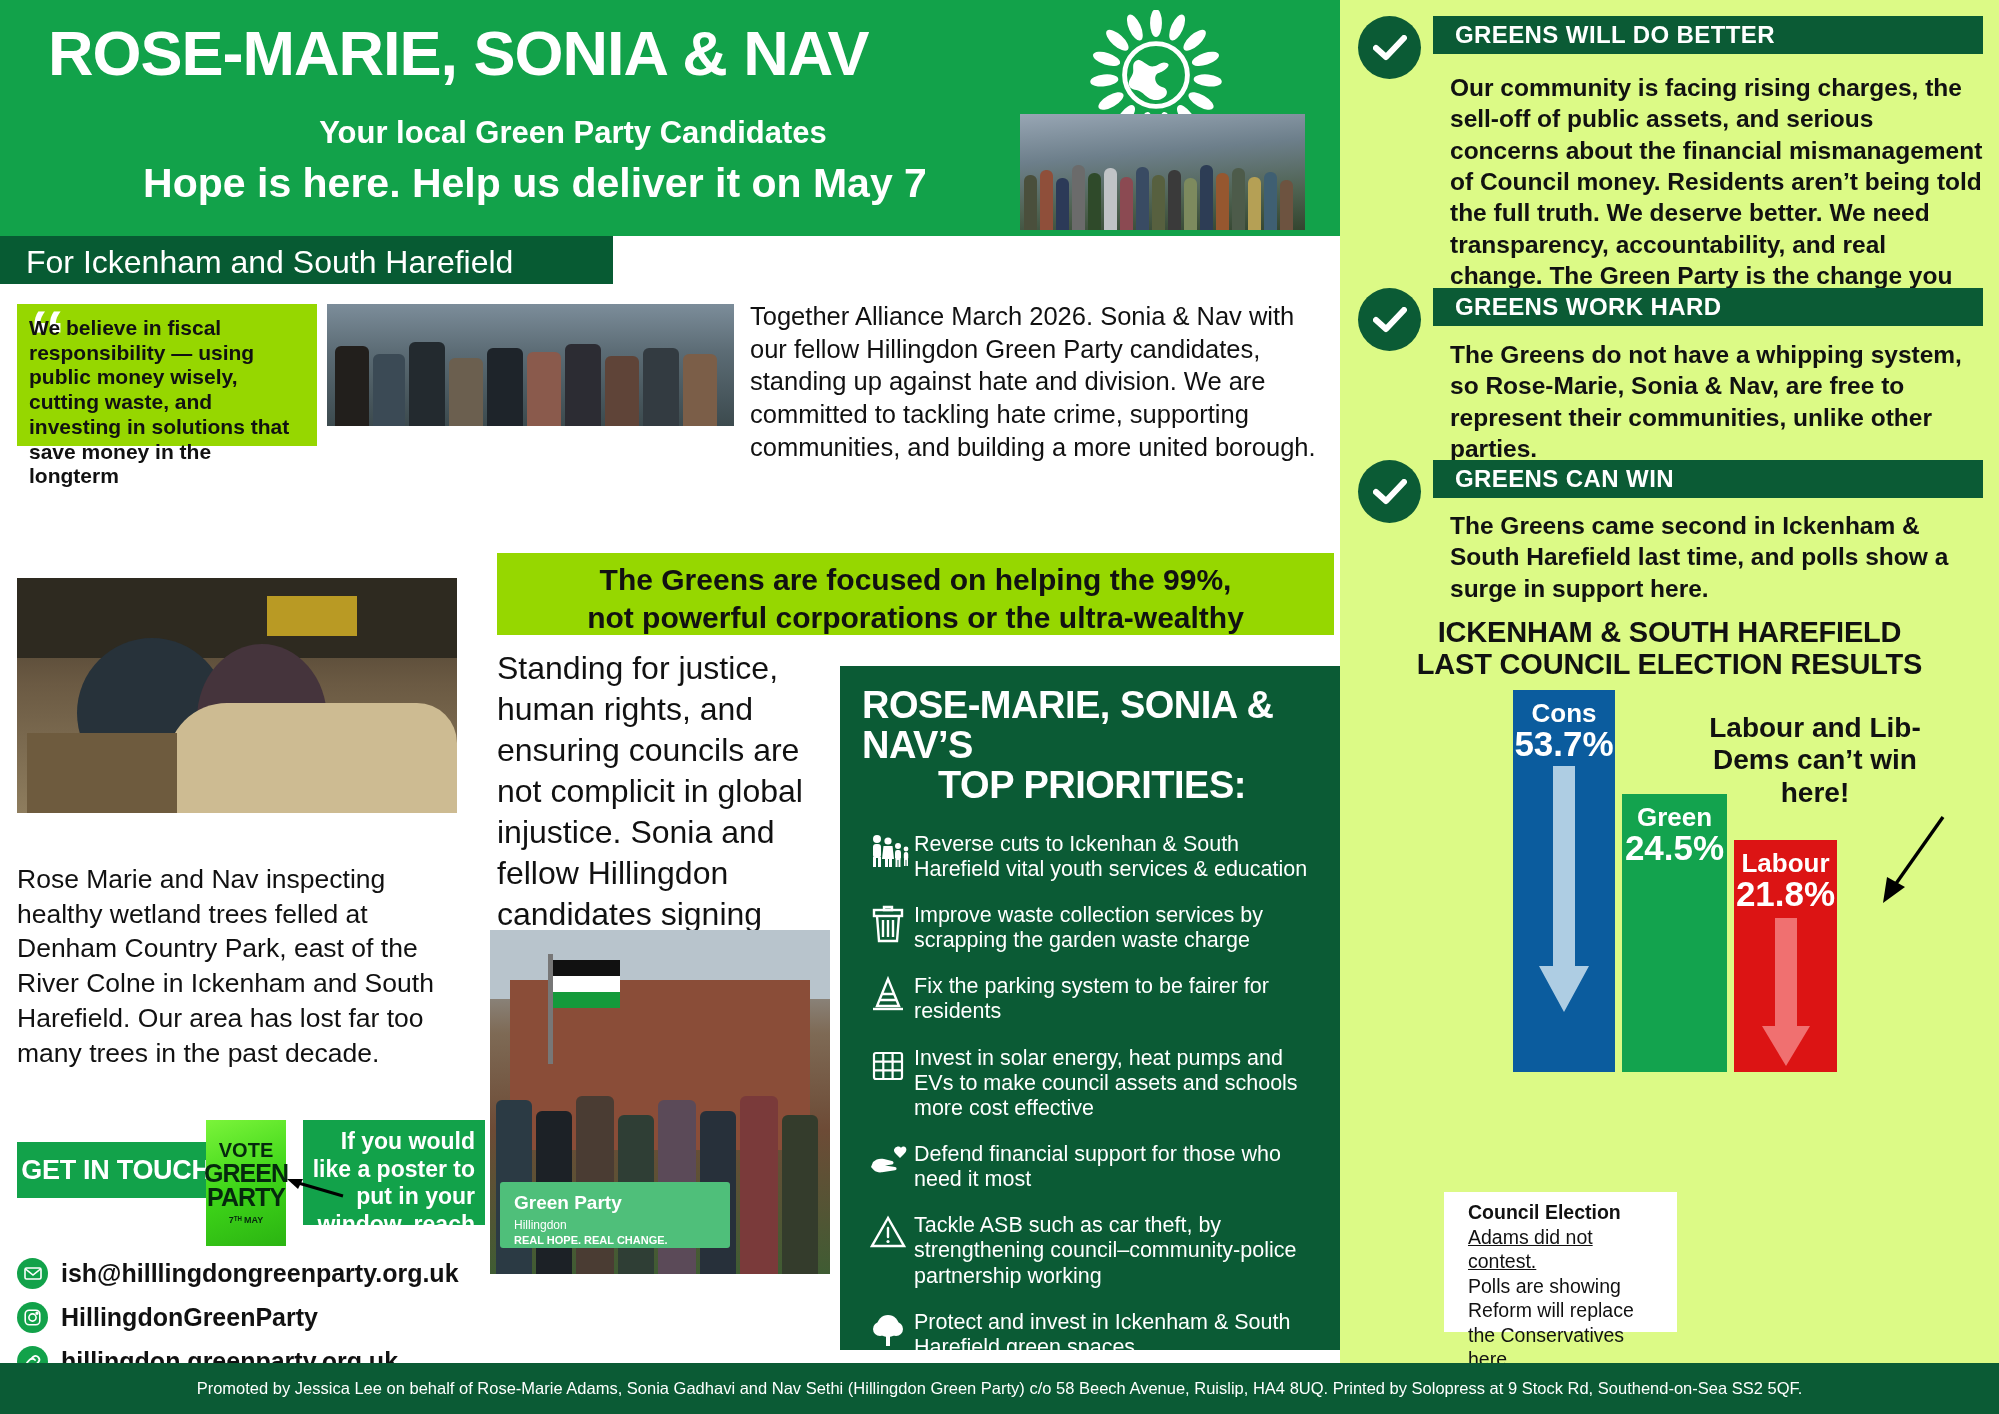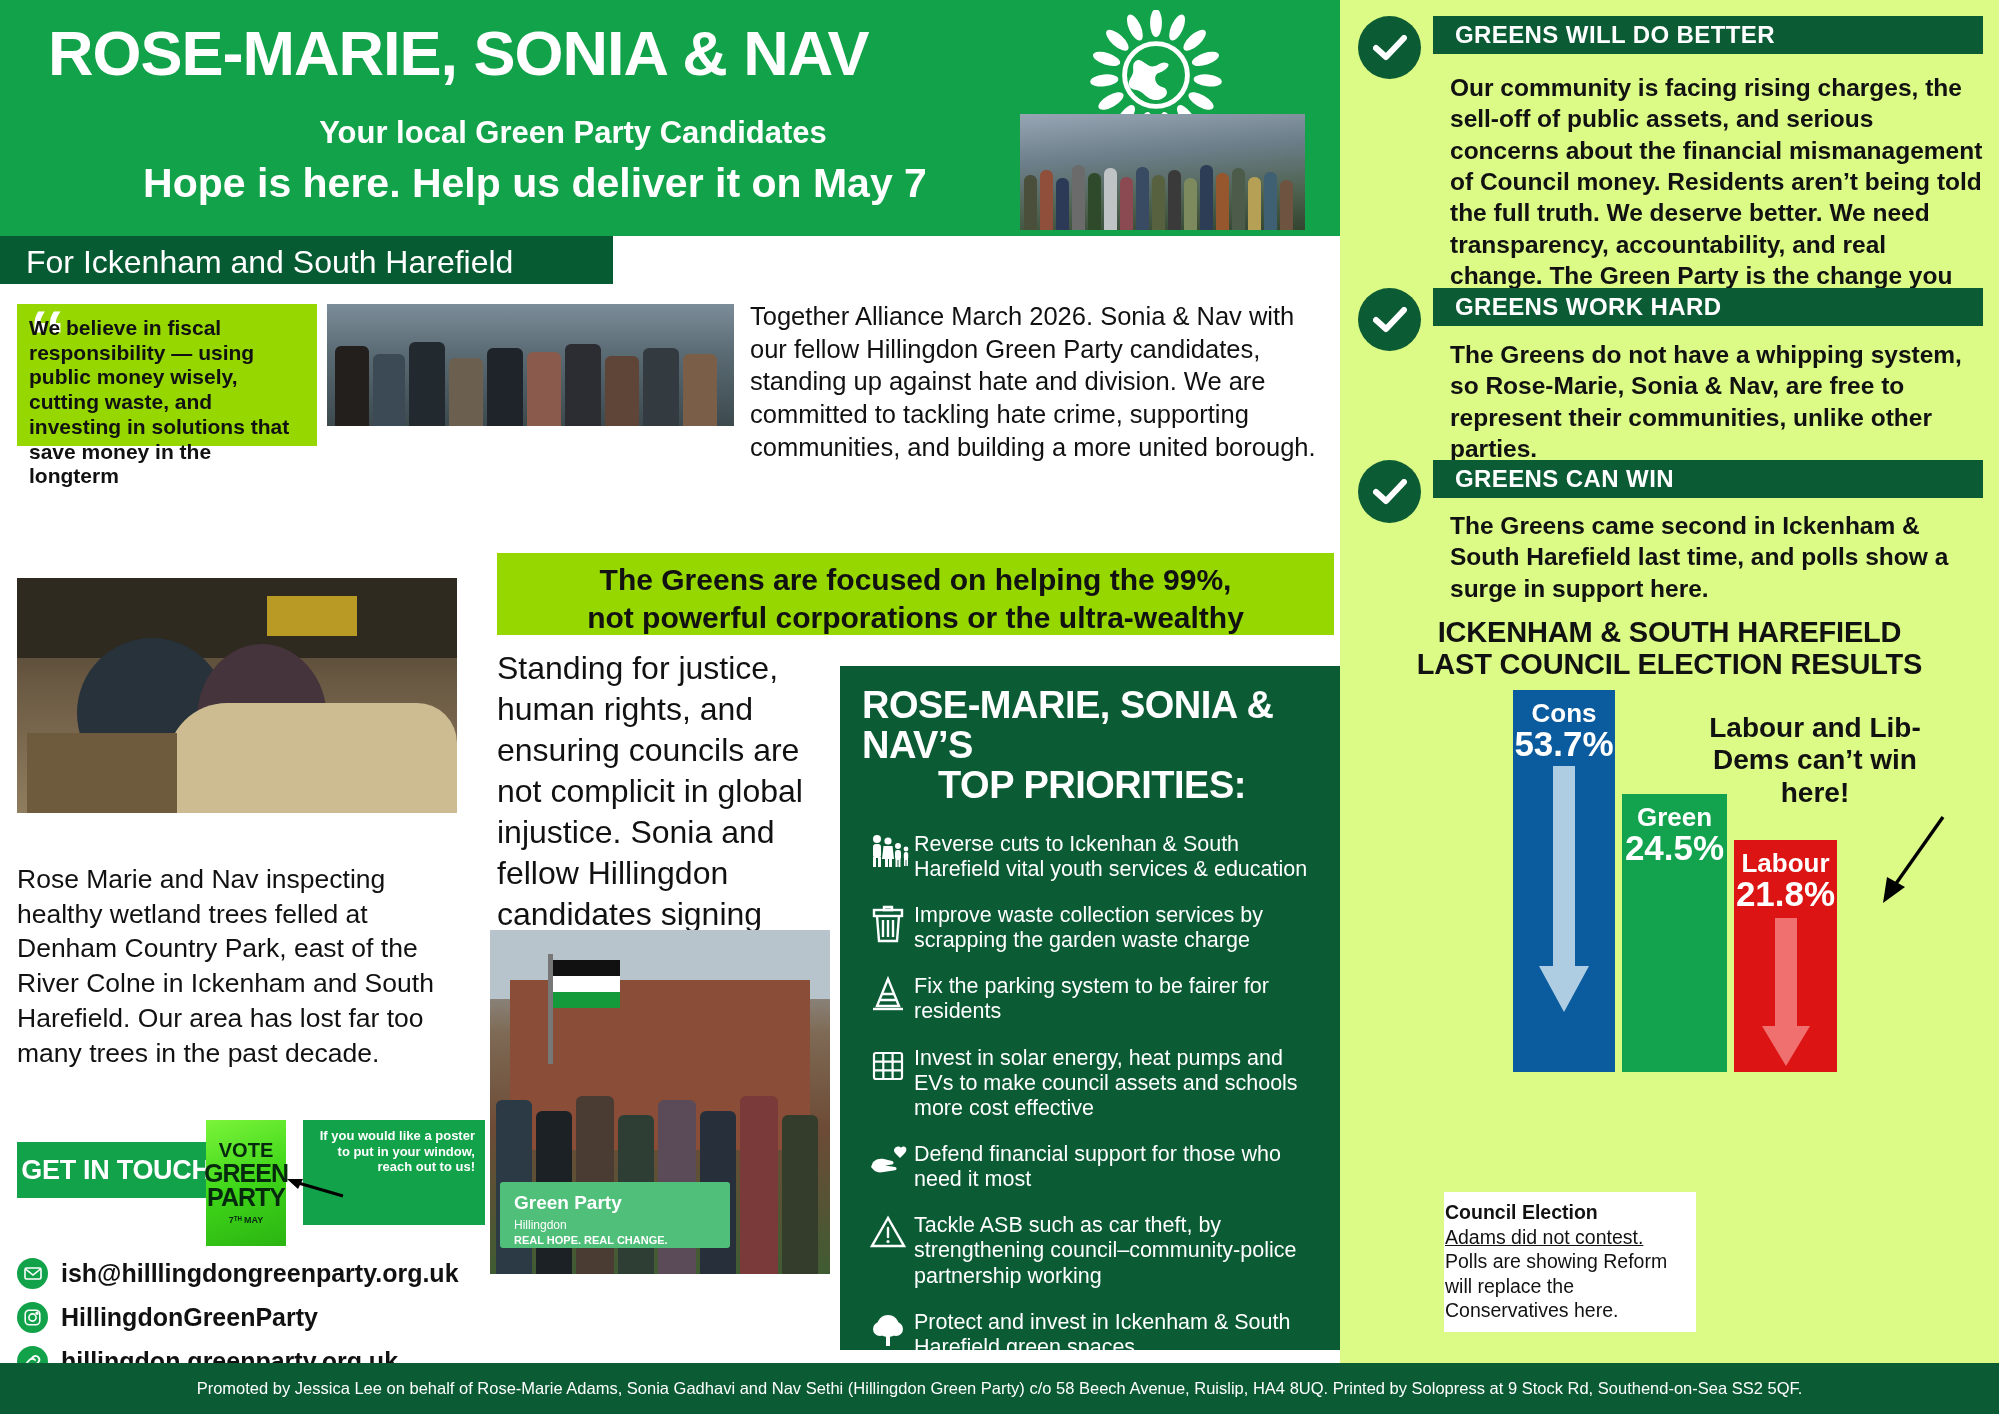--- a/index.html
+++ b/index.html
@@ -121,21 +121,21 @@
     background: linear-gradient(160deg,#7bf43a 0%, #3fd619 50%, #2bb412 100%);
     display:flex; flex-direction:column; align-items:center; justify-content:center;
     color:#05290d; text-align:center; line-height:0.97;
   }
   .poster .p1 { font-size:20px; font-weight:800;text-align:center; }
   .poster .p2 { font-size:25px; font-weight:900; letter-spacing:-1px; }
   .poster .p3 { font-size:25px; font-weight:900; letter-spacing:-1px; }
   .poster .p4 { font-size:9px; font-weight:800; margin-top:7px; }
   .poster-note {
     position:absolute; left:303px; top:1120px; width:182px; height:105px;
-    background:#12A24A; color:#fff; font-size:13px; font-weight:700;
+    background:#12A24A; color:#fff; font-size:23px; font-weight:700;
     text-align:right; line-height:1.2; padding:8px 10px 0 8px;
   }
   .poster-arrow { position:absolute; left:285px; top:1170px; width:60px; height:34px; }
 
   .contact-row { position:absolute; left:17px; display:flex; align-items:center; gap:13px; }
   .cic {
     width:31px; height:31px; border-radius:50%; background:#12A24A;
     display:flex; align-items:center; justify-content:center; flex:0 0 31px;
   }
   .ctext { font-size:25px; font-weight:700; color:#111; }
@@ -170,22 +170,22 @@
   }
   .bar-name { font-size:26px; }
   .bar-val { font-size:35px; }
   .arrow-down { position:absolute; left:50%; transform:translateX(-50%); }
   .note-lab {
     position:absolute; left:1690px; top:712px; width:250px; text-align:center;
     font-size:28px; font-weight:700; color:#111; line-height:1.16;
   }
   .note-arrow { position:absolute; left:1875px; top:815px; width:80px; height:95px; }
   .info-box {
-    position:absolute; left:1444px; top:1192px; width:252px; height:140px;
-    background:#fff; padding:8px 1px; font-size:19.5px; color:#111; line-height:1.26;
+    position:absolute; left:1444px; top:1192px; width:233px; height:140px;
+    background:#fff; padding:8px 24px; font-size:19.5px; color:#111; line-height:1.26;
   }
   .info-box .ib-t { font-weight:800; }
   .info-box .ib-u { text-decoration:underline; }
 
   
   .footer {
     position:absolute; left:0; top:1363px; width:1999px; height:51px;
     background:#0B5B35; color:#fff; font-size:16.5px; font-weight:500;
     display:flex; align-items:center; justify-content:center; text-align:center;
   }

